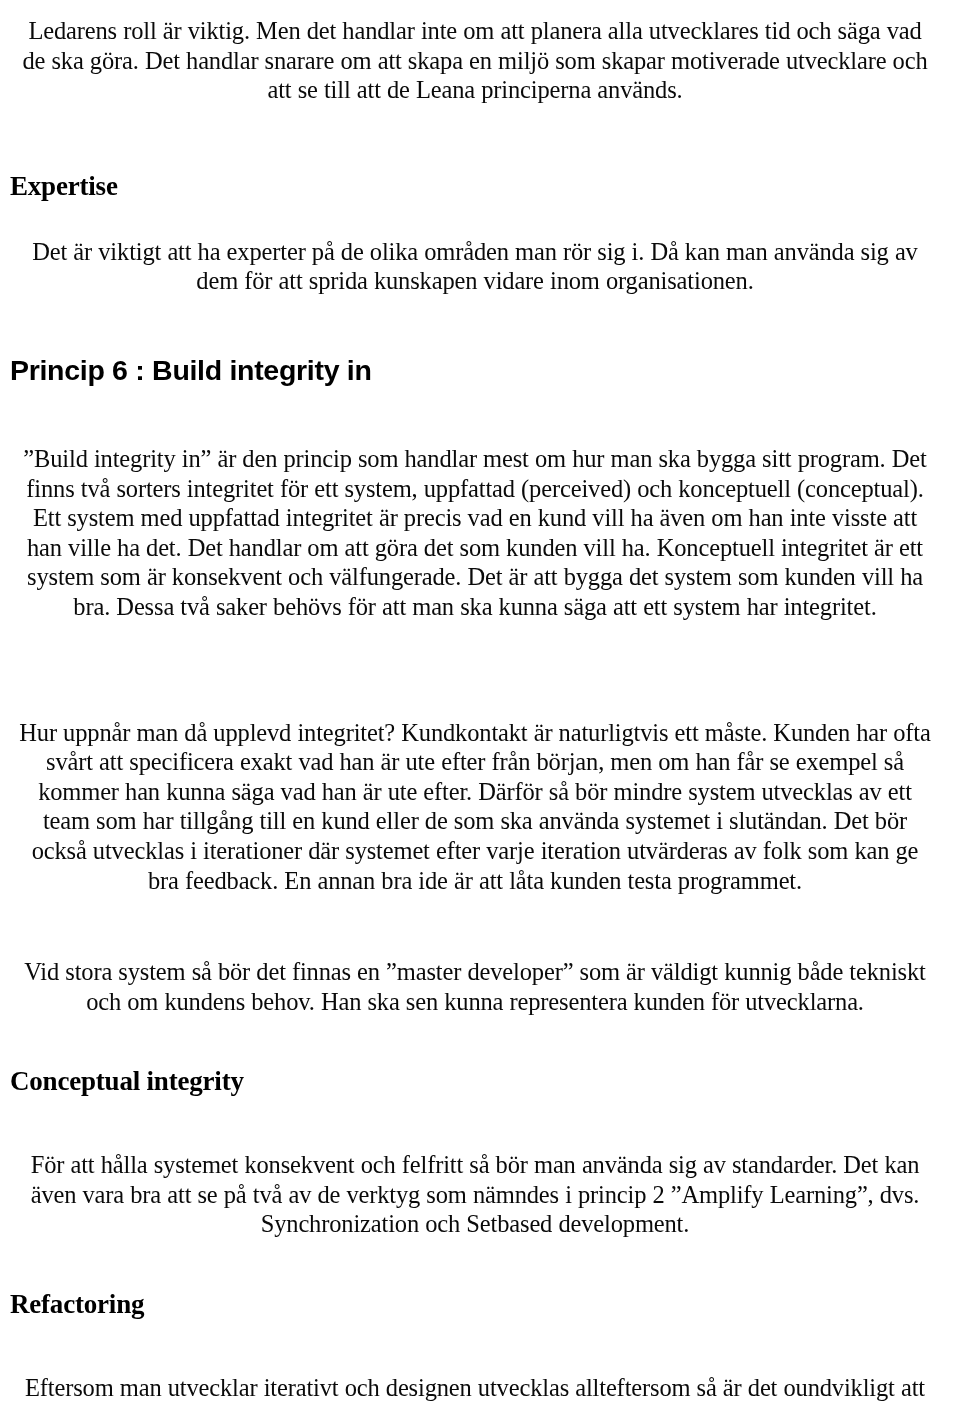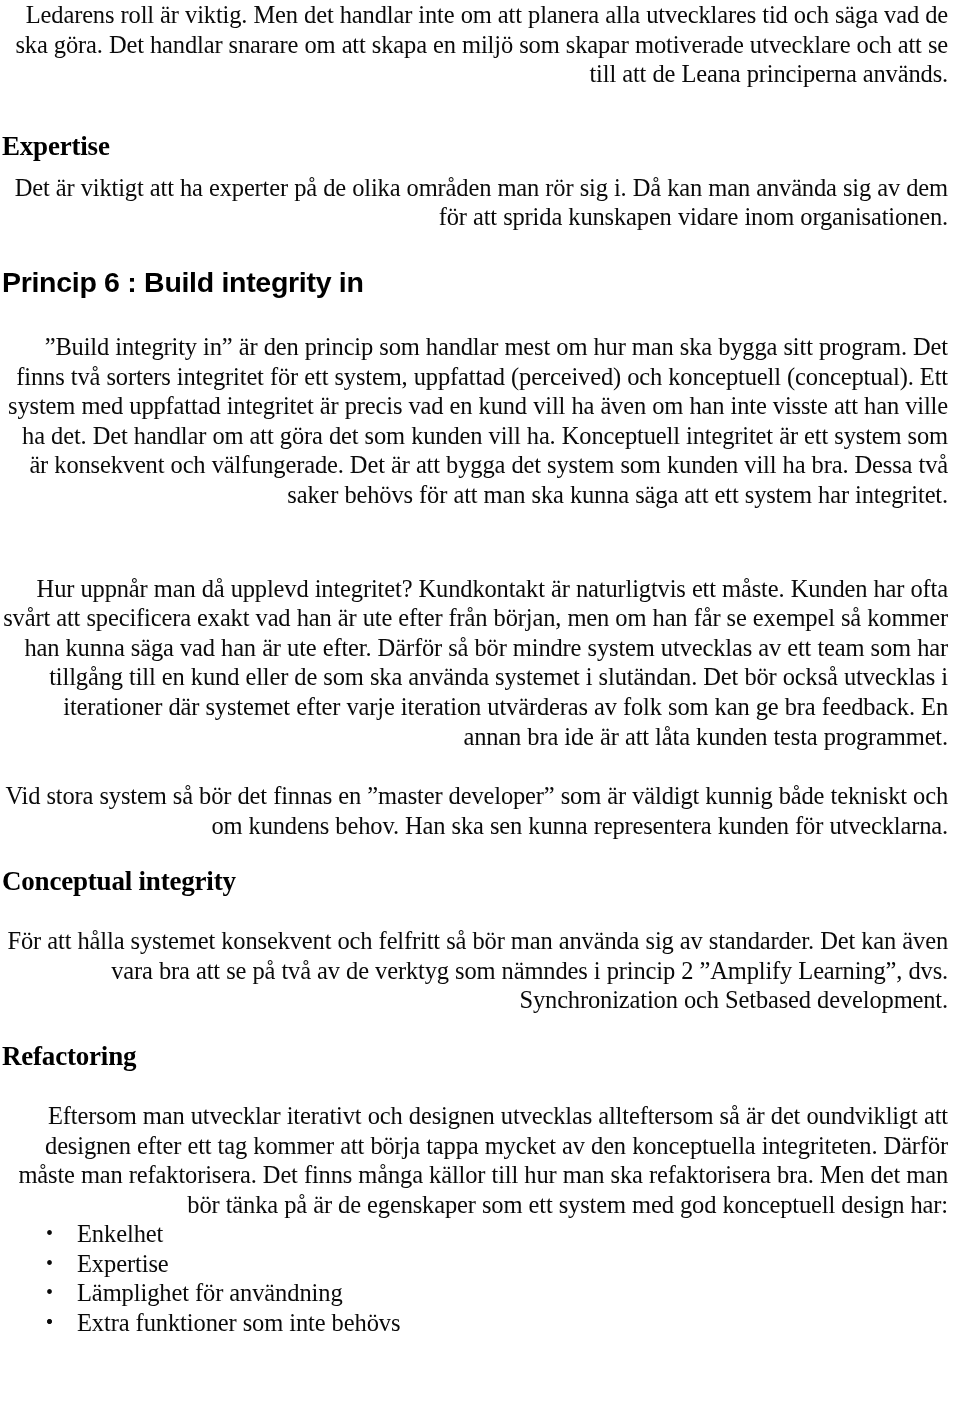--- a/index.html
+++ b/index.html
@@ -22,45 +22,45 @@
     height: 1403px;
     box-sizing: border-box;
     padding: 0 12px 0 2px;
   }
 
   
   .para {
     font-family: "Liberation Serif", "DejaVu Serif", serif;
     font-size: 24.5px;
     line-height: 29.6px;
-    text-align: right;
-    margin: 0;
+    text-align: center;
+    margin: 16px;
     color: #0a0a0a;
     letter-spacing: -0.15px;
     word-spacing: 0.2px;
   }
 
   
   .h-serif {
     font-family: "Liberation Serif", "DejaVu Serif", serif;
     font-weight: bold;
     font-size: 27px;
     line-height: 30px;
-    margin: 0;
+    margin: 8px;
     color: #000000;
     letter-spacing: -0.2px;
   }
 
   
   .h-sans {
     font-family: "Liberation Sans", "DejaVu Sans", sans-serif;
     font-weight: bold;
     font-size: 28.5px;
     line-height: 32px;
-    margin: 0;
+    margin: 8px;
     color: #000000;
     letter-spacing: -0.3px;
   }
 
   
   .sp-12  { height: 12px; }
   .sp-26  { height: 26px; }
   .sp-30  { height: 30px; }
   .sp-34  { height: 34px; }
   .sp-42  { height: 42px; }

